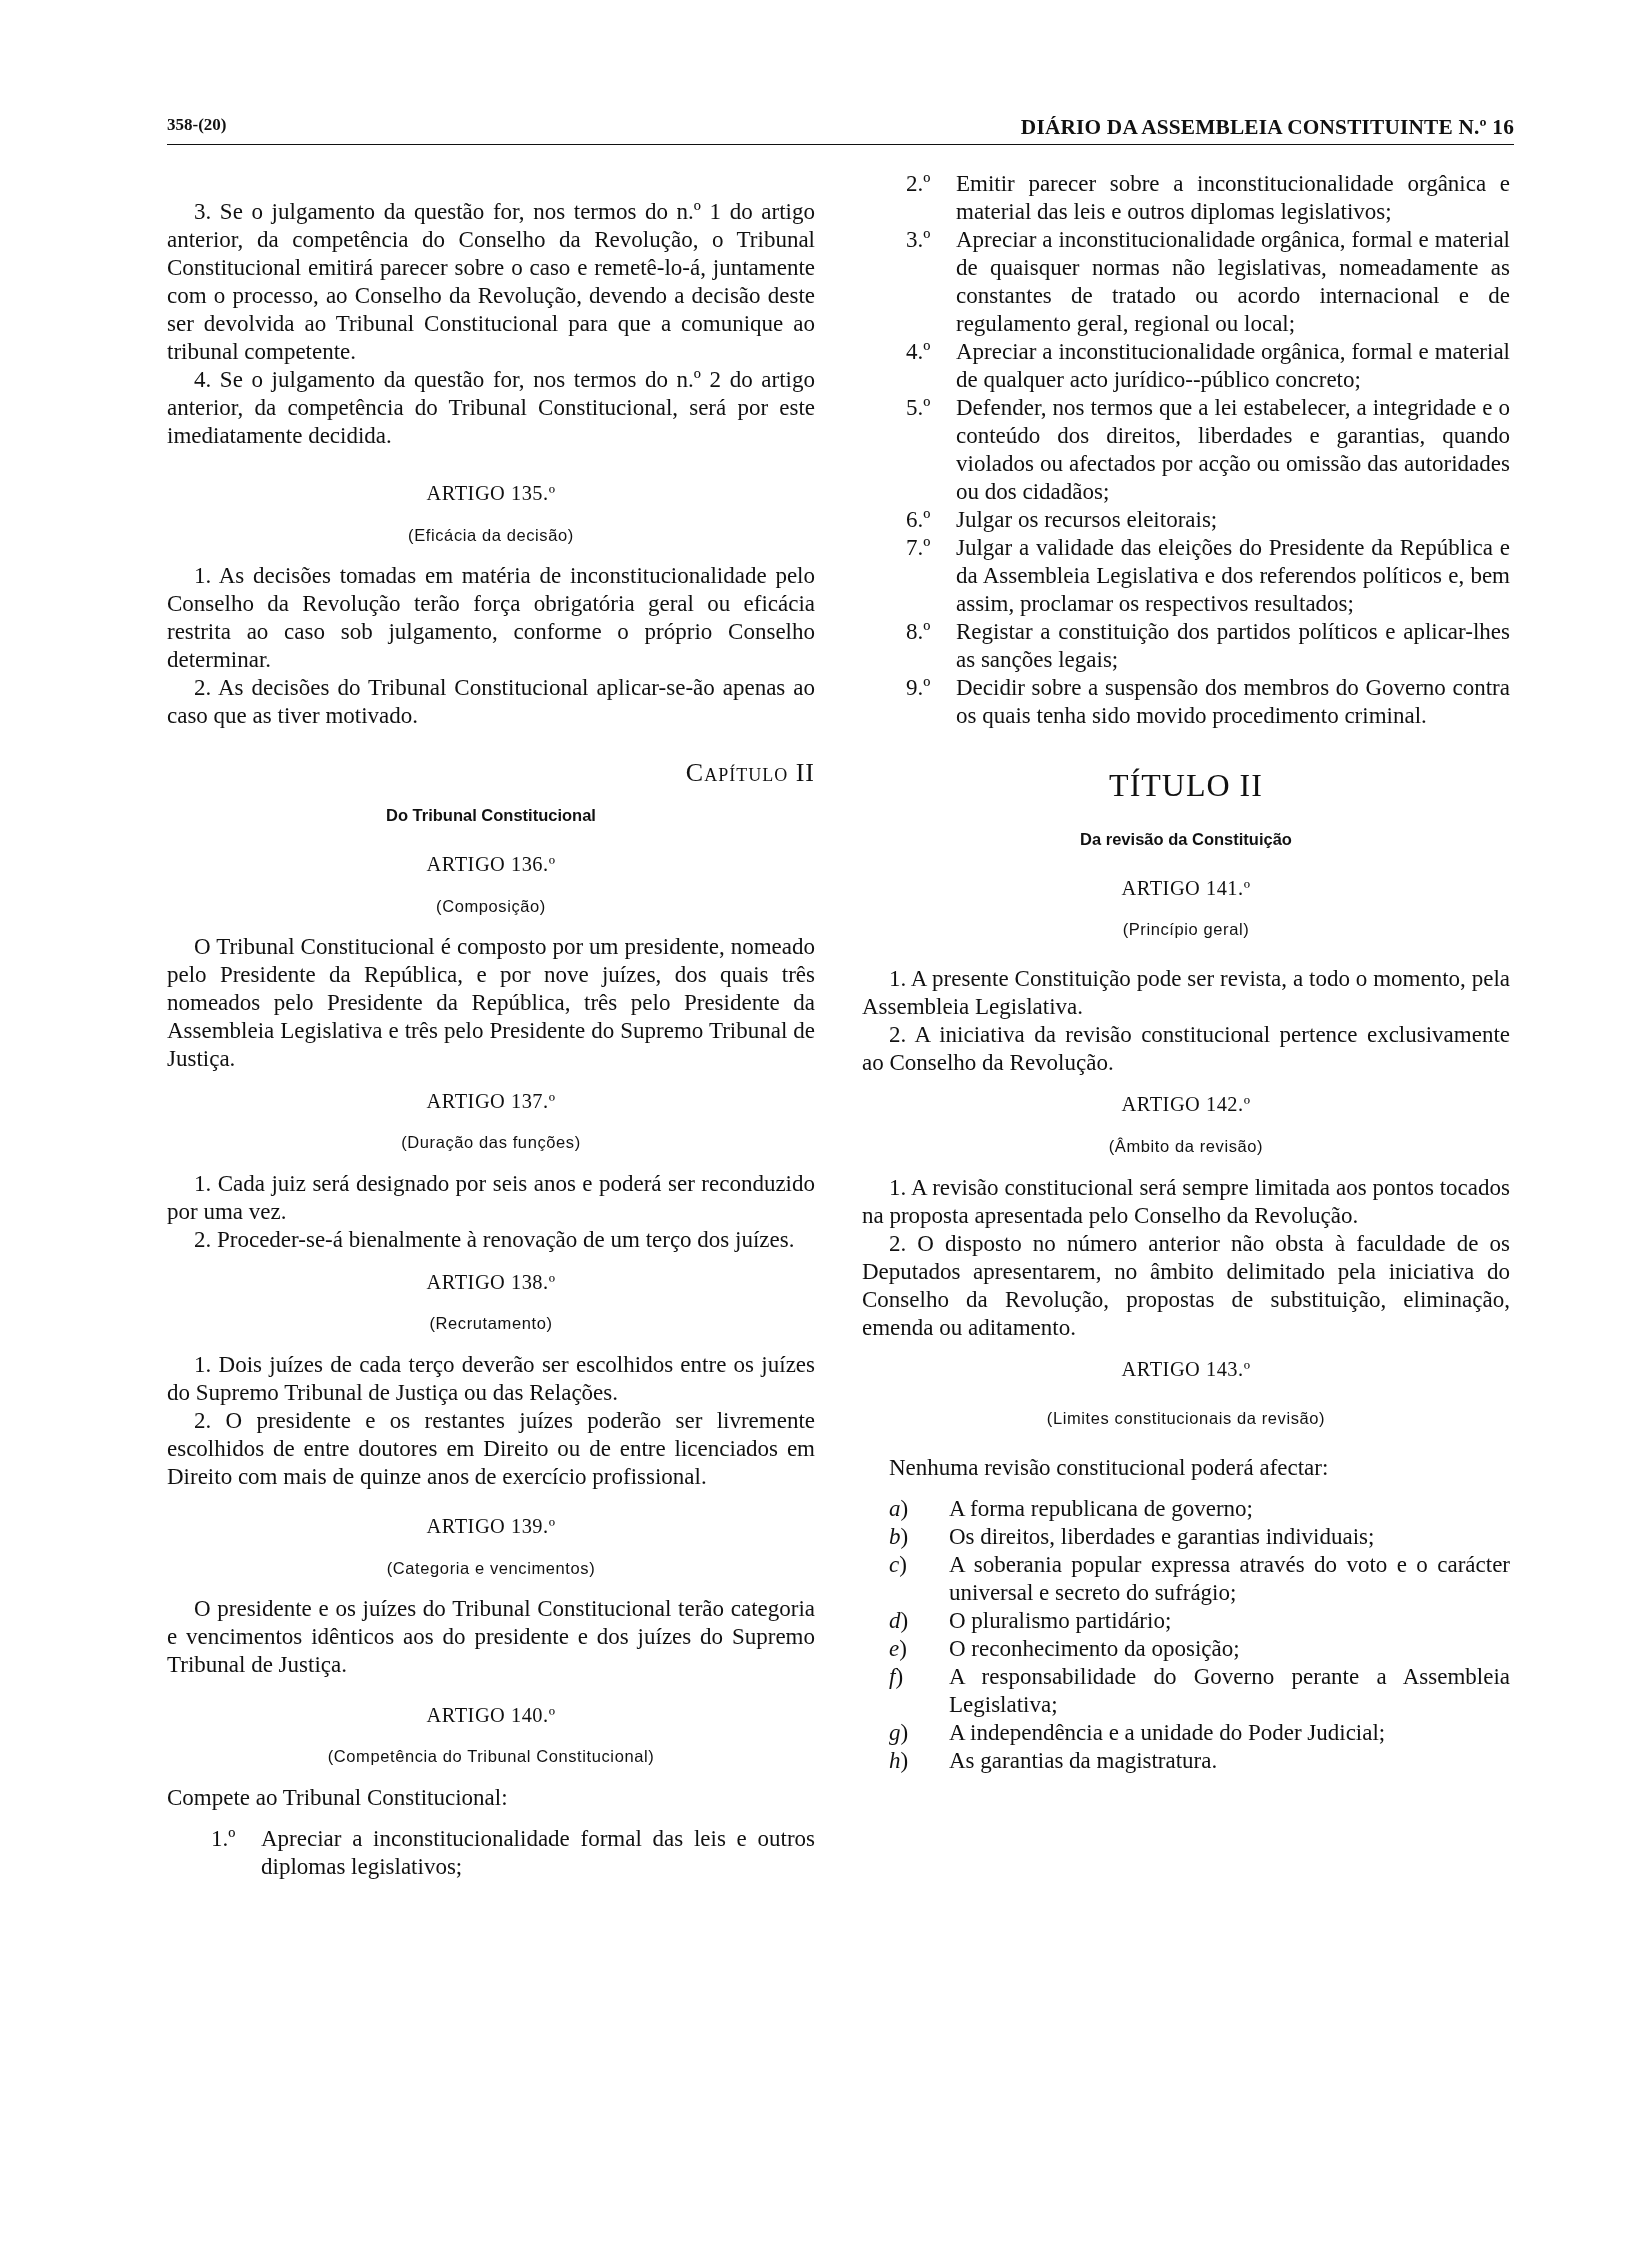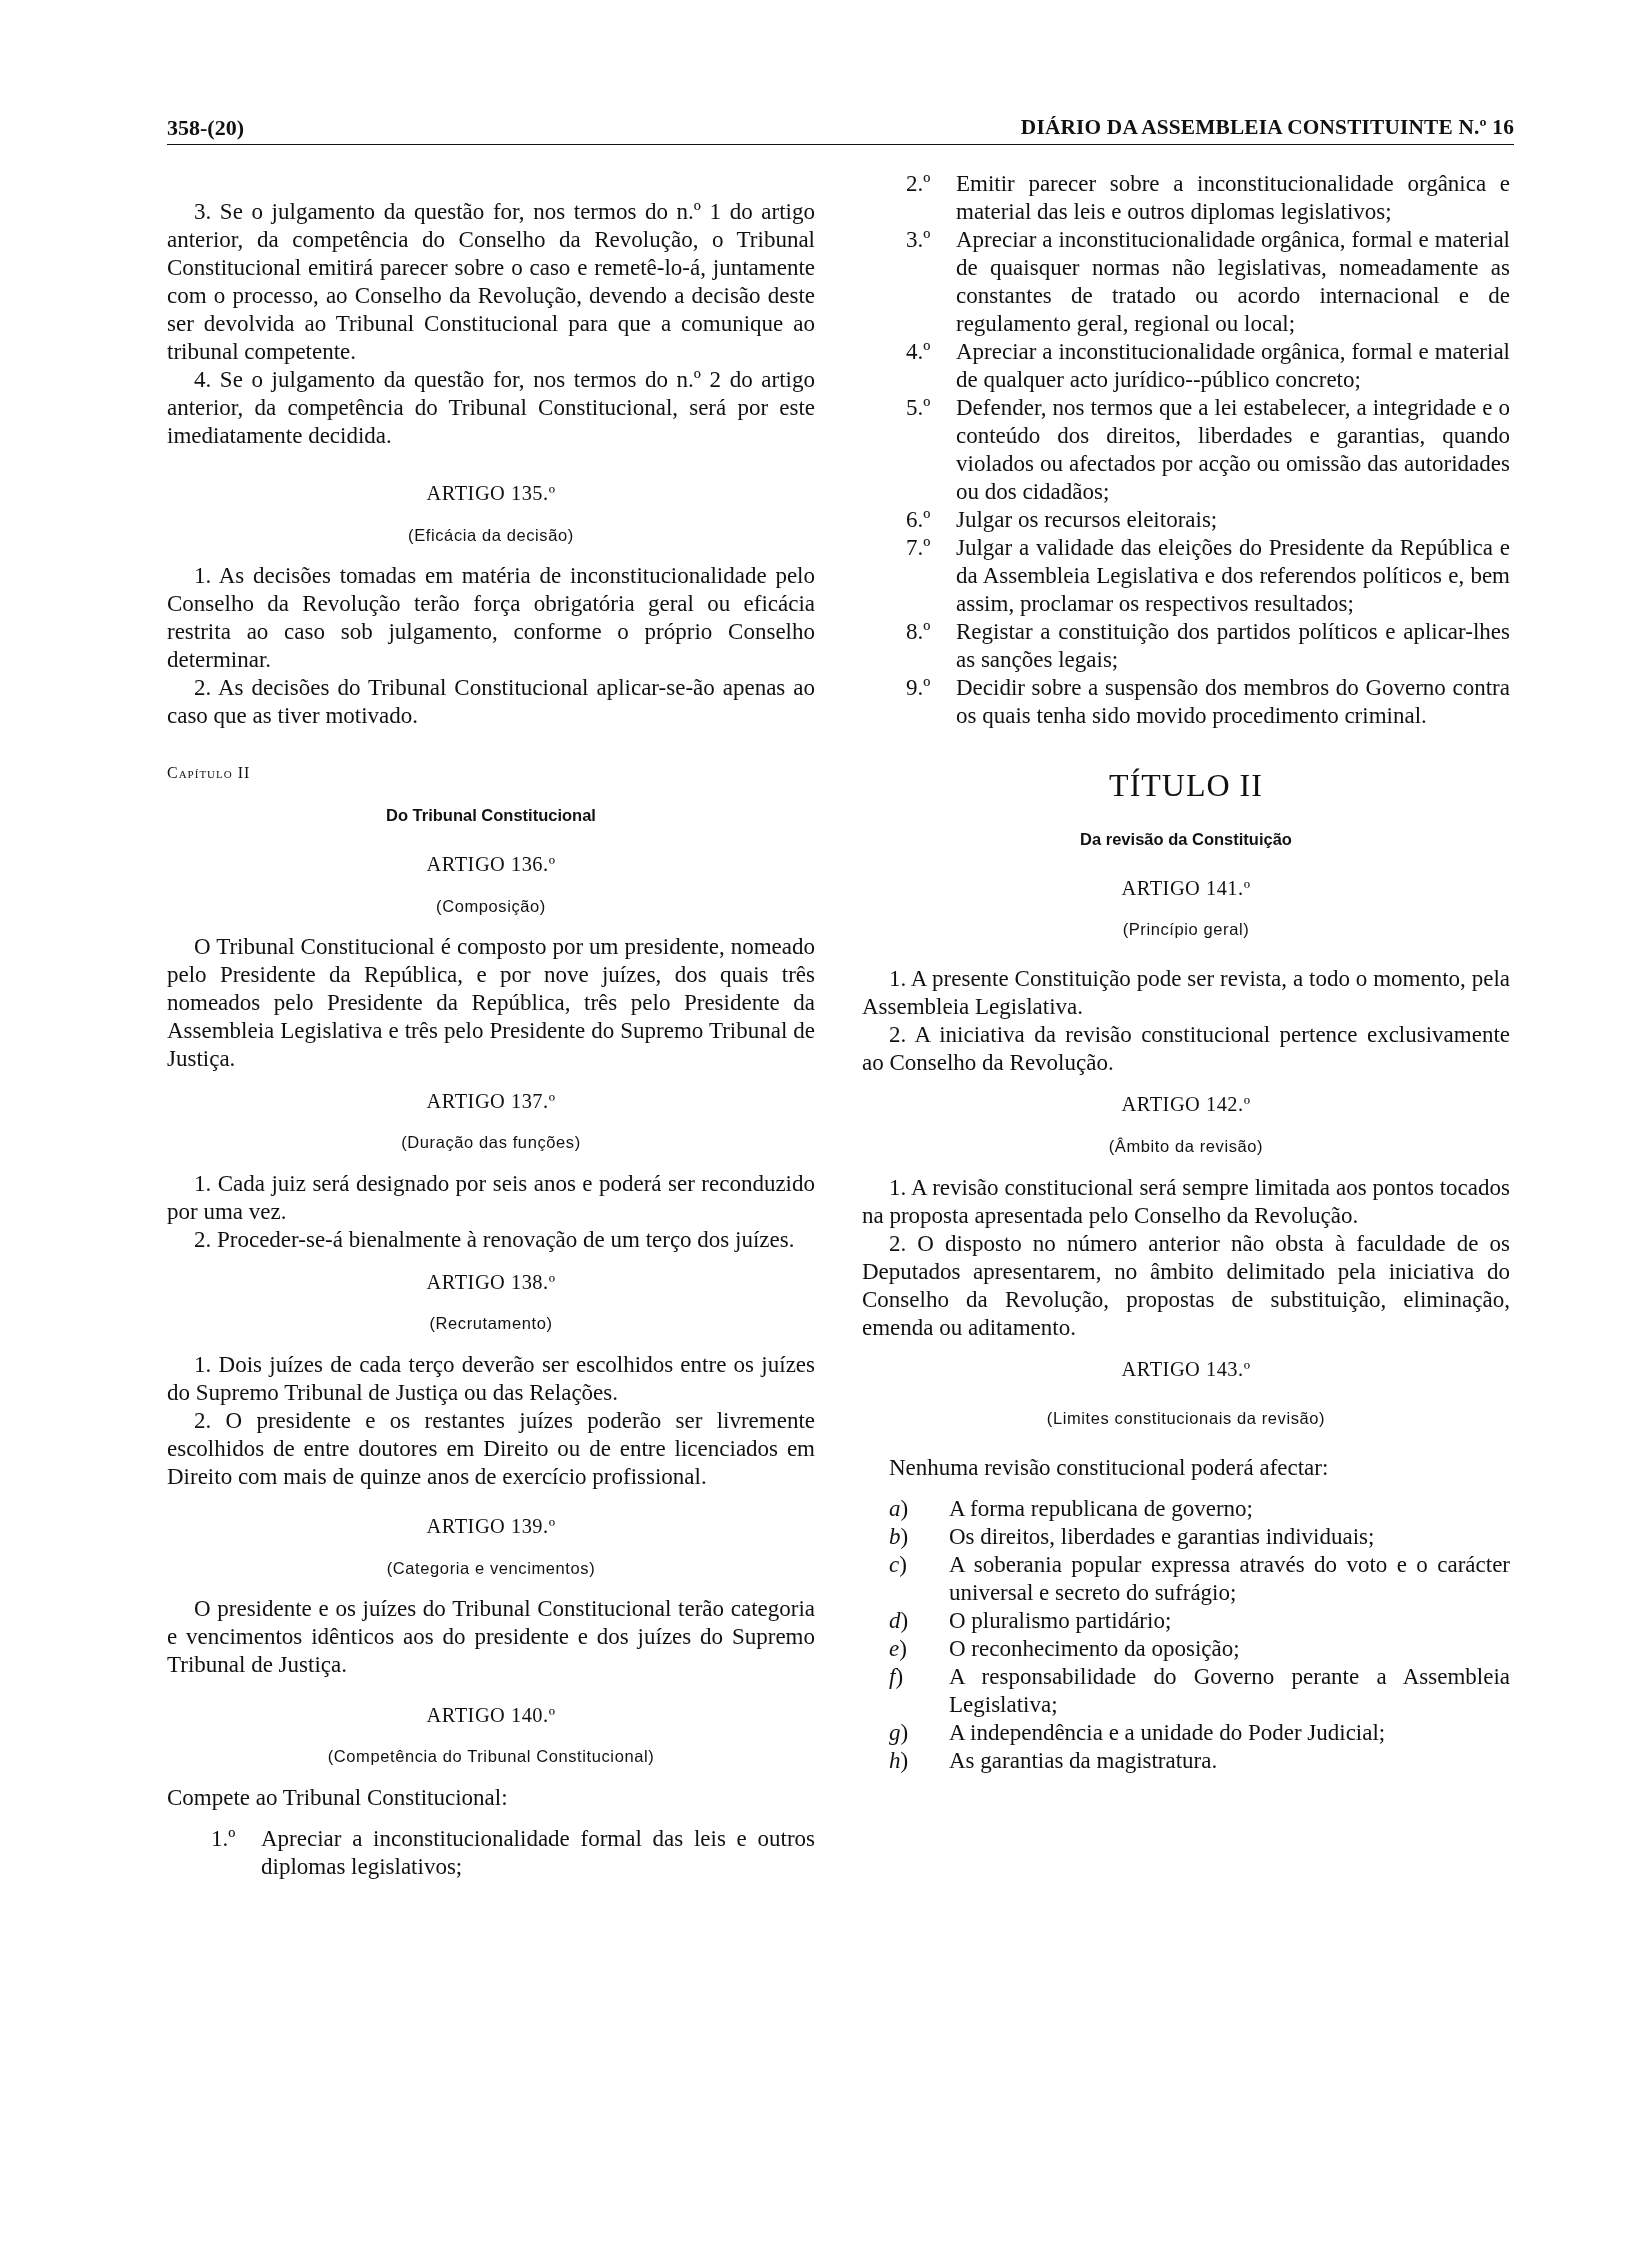--- a/index.html
+++ b/index.html
@@ -5,41 +5,41 @@
   html, body { margin: 0; padding: 0; background: #ffffff; }
   body {
     width: 1630px; height: 2267px; position: relative; overflow: hidden;
     font-family: "Liberation Serif", "DejaVu Serif", serif; color: #111;
   }
   .header {
     position: absolute; left: 167px; top: 115px; width: 1347px; height: 29px;
     border-bottom: 1.9px solid #111;
   }
   .header .page-no {
-    position: absolute; left: 0; top: 0; font-weight: bold; font-size: 22px; font-family: Liberation Serif, serif;
+    position: absolute; left: 0; top: 0; font-weight: bold; font-size: 17px; font-family: Liberation Serif, serif;
   }
   .header .journal {
     position: absolute; right: 0; top: 0; font-weight: bold; font-size: 21.3px; letter-spacing: 0.2px;
   }
   .col {
     position: absolute; top: 170px; font-size: 23px; line-height: 28px;
   }
   .col.left { left: 167px; width: 648px; margin-top: 28px; }
   .col.right { left: 862px; width: 648px; }
   p { margin: 0; text-align: justify; text-indent: 27px; }
   p.noind { text-indent: 0; }
   .art {
     text-align: center; font-size: 20.4px; letter-spacing: 0.5px; margin: 0;
   }
   .sub {
     text-align: center; font-family: Liberation Sans, sans-serif;
     font-size: 16.5px; letter-spacing: 0.6px; margin: 0;
   }
   .chapter {
-    text-align: left; font-size: 16px; letter-spacing: 1px; margin: 0;
+    text-align: right; font-size: 26px; letter-spacing: 1px; margin: 0;
     font-variant: small-caps;
   }
   .titulo {
     text-align: center; font-size: 32px; letter-spacing: 1px; margin: 12px;
   }
   .chapter-sub {
     text-align: center; font-family: "Liberation Sans", "DejaVu Sans", sans-serif;
     font-weight: bold; font-size: 16.5px; margin: 0;
   }
   .item { position: relative; padding-left: 94px; text-align: justify; }

